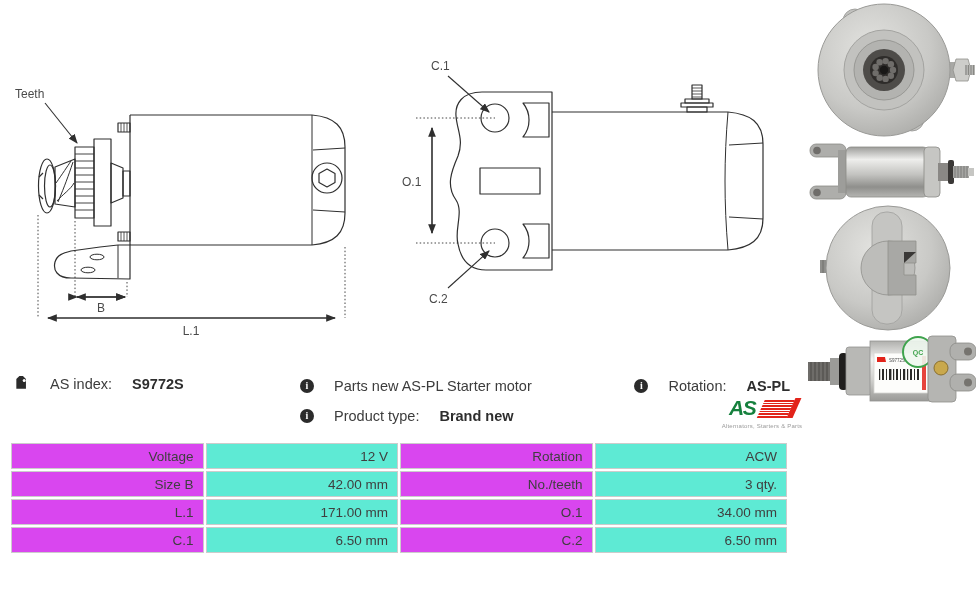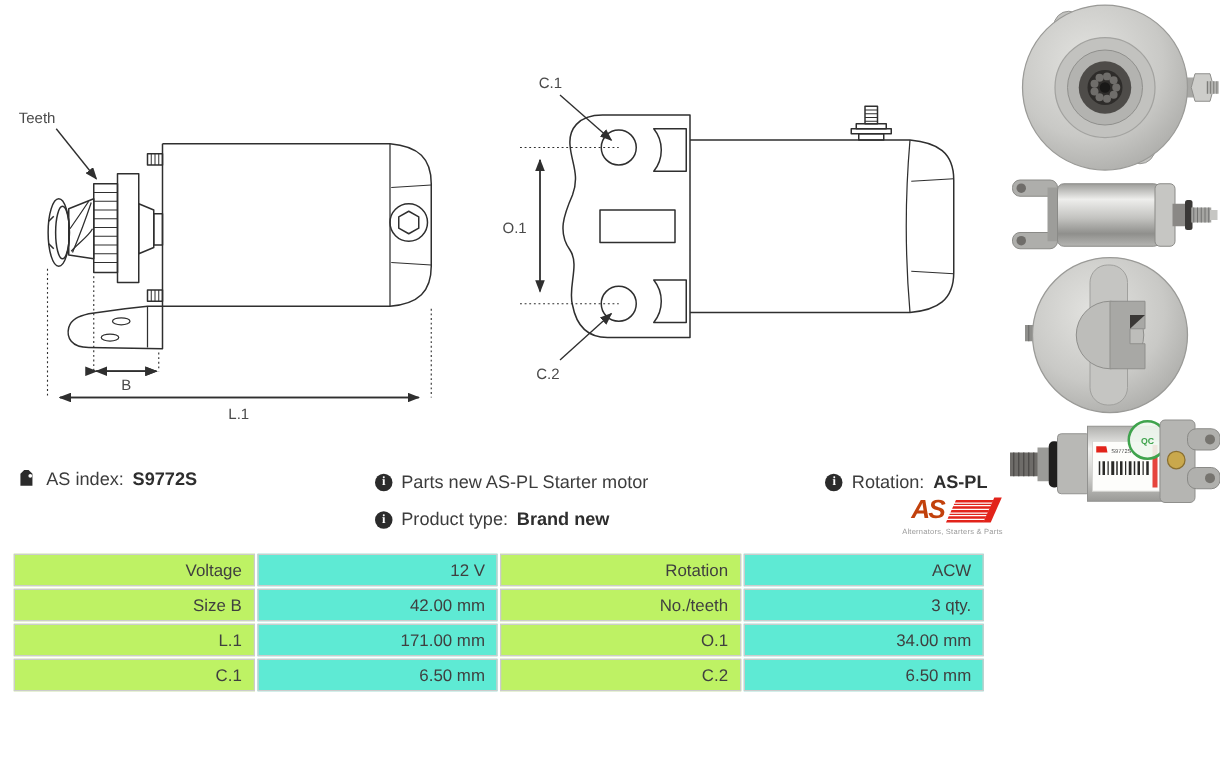--- a/index.html
+++ b/index.html
@@ -6,41 +6,41 @@
   html,body { background:#fff; }
   body { font-family:"Liberation Sans", sans-serif; color:#3f3f3f; }
   .screen { position:relative; width:976px; height:608px; background:#fff; overflow:hidden; }
 
   svg text { font-family:"Liberation Sans", sans-serif; }
 
   .abs { position:absolute; }
 
   
   .info-row { position:absolute; height:18px; line-height:16px; font-size:14.5px; color:#3c3c3c; white-space:nowrap; }
-  .info-item { display:inline-flex; align-items:center; gap:7px; }
+  .info-item { display:inline-flex; align-items:center; gap:20px; }
   .info-item b { font-weight:bold; color:#2e2e2e; }
   .i-icon { display:inline-block; width:14px; height:14px; border-radius:50%; background:#2b2b2b; color:#fff;
             font-family:"Liberation Serif", serif; font-weight:bold; font-size:10px; line-height:14px; text-align:center; }
   .red-line { color:#ed1c24; font-weight:bold; }
 
   
   .aspl-logo { position:absolute; left:721px; top:397px; width:82px; height:36px; }
   .aspl-mark { position:relative; height:24px; }
   .aspl-as { position:absolute; left:8px; top:0; font-size:21px; font-weight:bold; font-style:italic;
-             color:#c2410c; letter-spacing:-1.5px; line-height:22px; }
+             color:#15803d; letter-spacing:-1.5px; line-height:22px; }
   .aspl-stripes { position:absolute; left:40px; top:3px; width:30px; height:17px; transform:skewX(-24deg); }
   .aspl-stripes i { display:block; height:1.6px; background:#e2231a; margin-bottom:1.1px; }
   .aspl-slab { position:absolute; left:70px; top:1px; width:6px; height:20px; background:#e2231a; transform:skewX(-24deg); }
   .aspl-sub { position:absolute; top:26px; left:0; width:82px; text-align:center; font-size:6px; color:#9a9a9a; letter-spacing:0.2px; }
 
   
   .spec-table { position:absolute; left:9px; top:441px; width:780px; border-collapse:separate; border-spacing:2px; table-layout:fixed; }
   .spec-table td { border:1px solid #cccccc; font-size:13.5px; color:#3f3f3f; text-align:right;
                    padding:4px 9px 4px 6px; height:26px; vertical-align:middle; background:#5eead4; }
-  .spec-table td.lbl { background:#bef264; }
+  .spec-table td.lbl { background:#d946ef; }
   .spec-table tr.tall td { vertical-align:top; height:42px; }
 </style>
 </head>
 <body>
 
 <div class="screen">
 
   <svg class="abs" style="left:5px; top:55px;" width="345" height="290" viewBox="0 0 345 290">
     <defs>
       <marker id="ah1" markerWidth="9" markerHeight="7" refX="8" refY="3.5" orient="auto">

